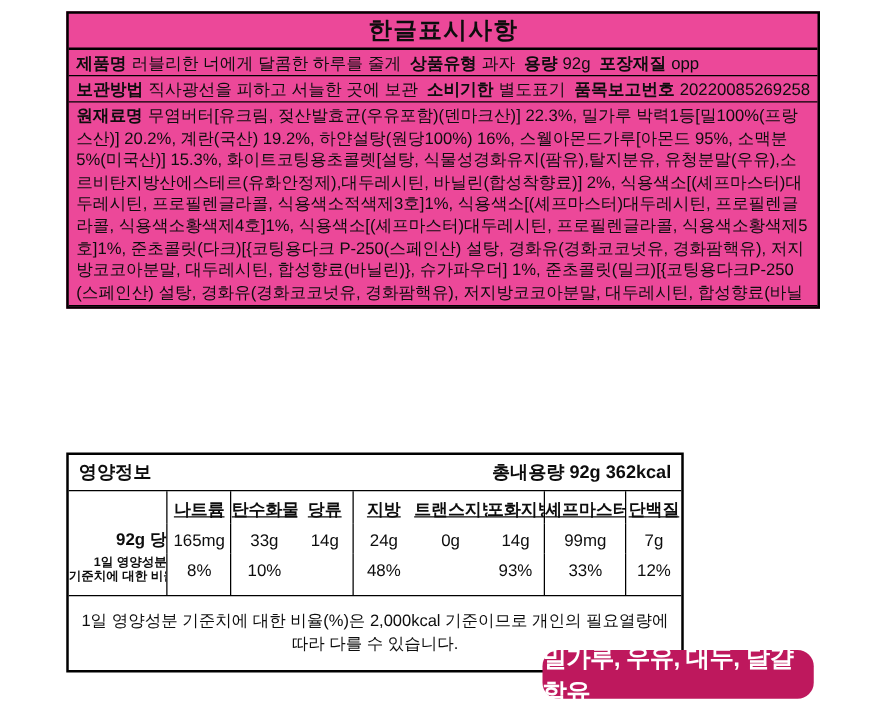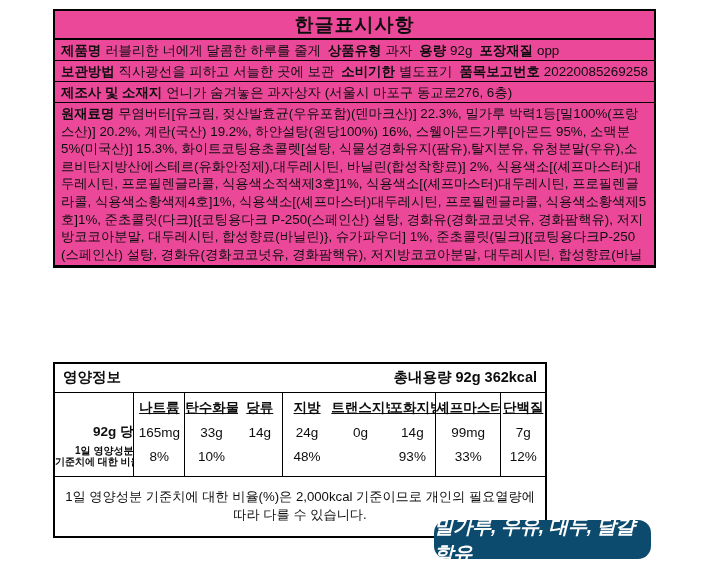--- a/index.html
+++ b/index.html
@@ -68,23 +68,20 @@
     <div class="lt-title">한글표시사항</div>
 
     <div class="lt-row">
       <span class="lbl">제품명</span><span class="val">러블리한 너에게 달콤한 하루를 줄게</span><span class="lbl">상품유형</span><span class="val">과자</span><span class="lbl">용량</span><span class="val">92g</span><span class="lbl">포장재질</span><span class="val">opp</span>
     </div>
 
     <div class="lt-row">
       <span class="lbl">보관방법</span><span class="val">직사광선을 피하고 서늘한 곳에 보관</span><span class="lbl">소비기한</span><span class="val">별도표기</span><span class="lbl">품목보고번호</span><span class="val">20220085269258</span>
     </div>
 
-    <div class="lt-row">
-      <span class="lbl">제조사 및 소재지</span><span class="val">언니가 숨겨놓은 과자상자 (서울시 마포구 동교로276, 6층)</span>
-    </div>
 
     <div class="lt-ing">
       <span class="lbl">원재료명</span><span>무염버터[유크림, 젖산발효균(우유포함)(덴마크산)] 22.3%, 밀가루 박력1등[밀100%(프랑스산)] 20.2%, 계란(국산) 19.2%, 하얀설탕(원당100%) 16%, 스웰아몬드가루[아몬드 95%, 소맥분 5%(미국산)] 15.3%, 화이트코팅용초콜렛[설탕, 식물성경화유지(팜유),탈지분유, 유청분말(우유),소르비탄지방산에스테르(유화안정제),대두레시틴, 바닐린(합성착향료)] 2%, 식용색소[(셰프마스터)대두레시틴, 프로필렌글라콜, 식용색소적색제3호]1%, 식용색소[(셰프마스터)대두레시틴, 프로필렌글라콜, 식용색소황색제4호]1%, 식용색소[(셰프마스터)대두레시틴, 프로필렌글라콜, 식용색소황색제5호]1%, 준초콜릿(다크)[{코팅용다크 P-250(스페인산) 설탕, 경화유(경화코코넛유, 경화팜핵유), 저지방코코아분말, 대두레시틴, 합성향료(바닐린)}, 슈가파우더] 1%, 준초콜릿(밀크)[{코팅용다크P-250(스페인산) 설탕, 경화유(경화코코넛유, 경화팜핵유), 저지방코코아분말, 대두레시틴, 합성향료(바닐린)}, 슈가파우더] 1%, 초콜릿 가공품1%</span>
     </div>
 
   </section>
 
   <section class="nutrition">
     <div class="nt-head">
       <span>영양정보</span>
@@ -141,15 +138,15 @@
           <td class="bdr">33%</td>
           <td>12%</td>
         </tr>
       </tbody>
         </table>
     </div>
 
     <div class="nt-foot">1일 영양성분 기준치에 대한 비율(%)은 2,000kcal 기준이므로 개인의 필요열량에 따라 다를 수 있습니다.</div>
   </section>
 
-  <div class="allergen-badge" style="background: #0c4a6e; color: rgb(255, 255, 255); font-style: italic;">밀가루, 우유, 대두, 달걀 함유</div>
+  <div class="allergen-badge" style="background: #be185d; color: rgb(255, 255, 255);">밀가루, 우유, 대두, 달걀 함유</div>
 
 </div>
 
 </body></html>

